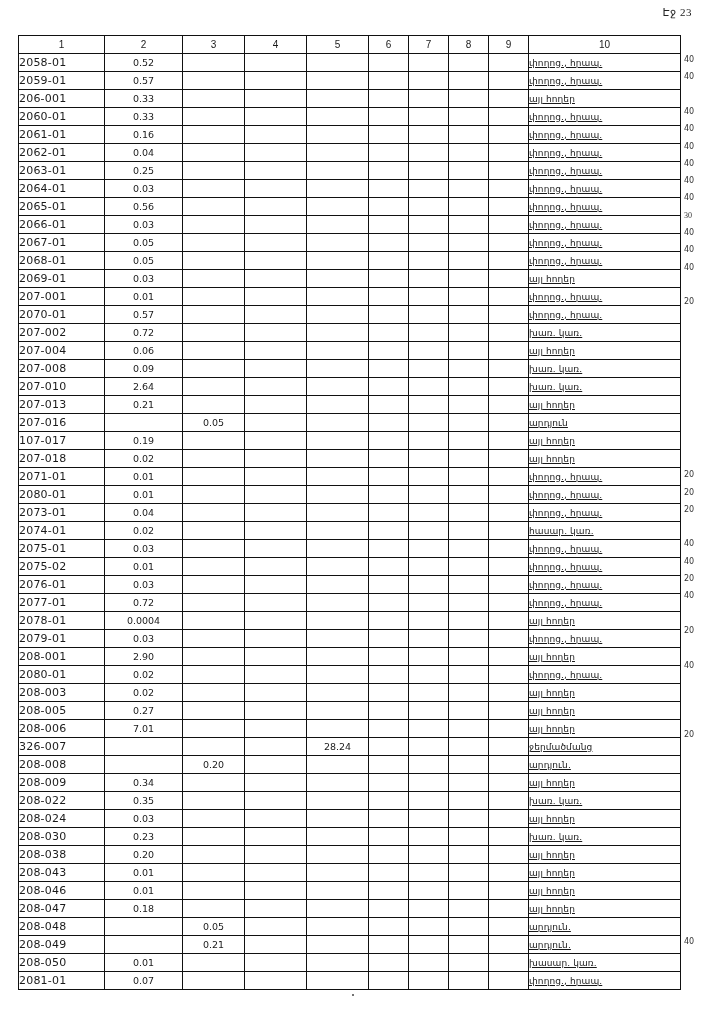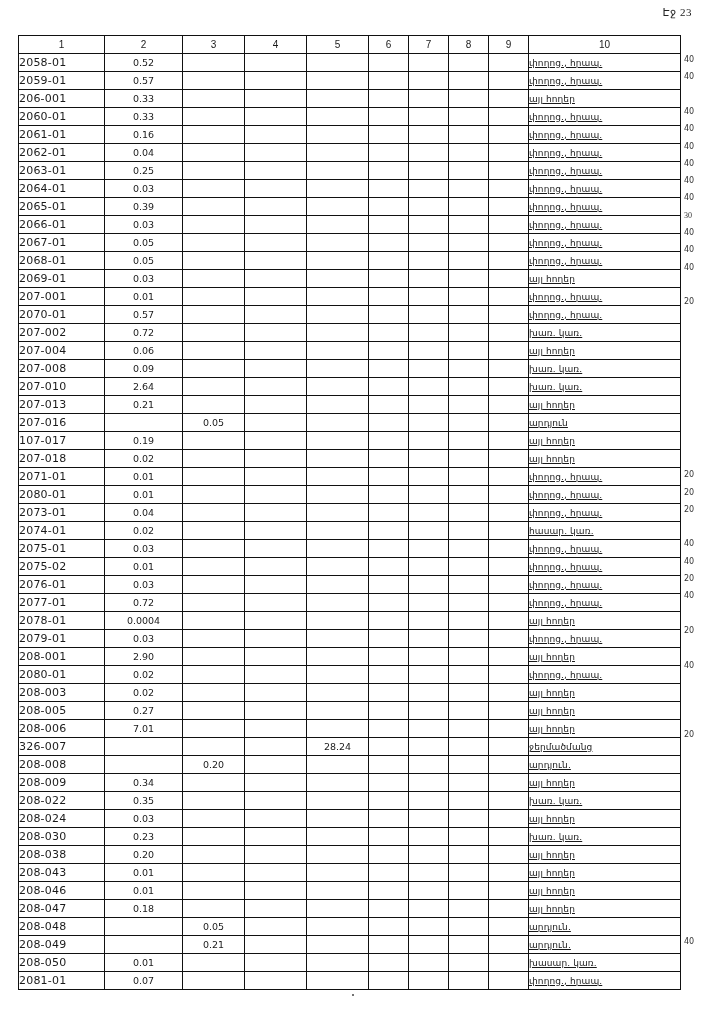--- a/index.html
+++ b/index.html
@@ -235,21 +235,21 @@
           <td class="num"></td>
           <td class="num"></td>
           <td class="num"></td>
           <td class="num"></td>
           <td class="num"></td>
           <td class="num"></td>
           <td class="desc">փողոց., հրապ.</td>
         </tr>
         <tr>
           <td class="code">2065-01</td>
-          <td class="num">0.39</td>
+          <td class="num">0.56</td>
           <td class="num"></td>
           <td class="num"></td>
           <td class="num"></td>
           <td class="num"></td>
           <td class="num"></td>
           <td class="num"></td>
           <td class="num"></td>
           <td class="desc">փողոց., հրապ.</td>
         </tr>
         <tr>

